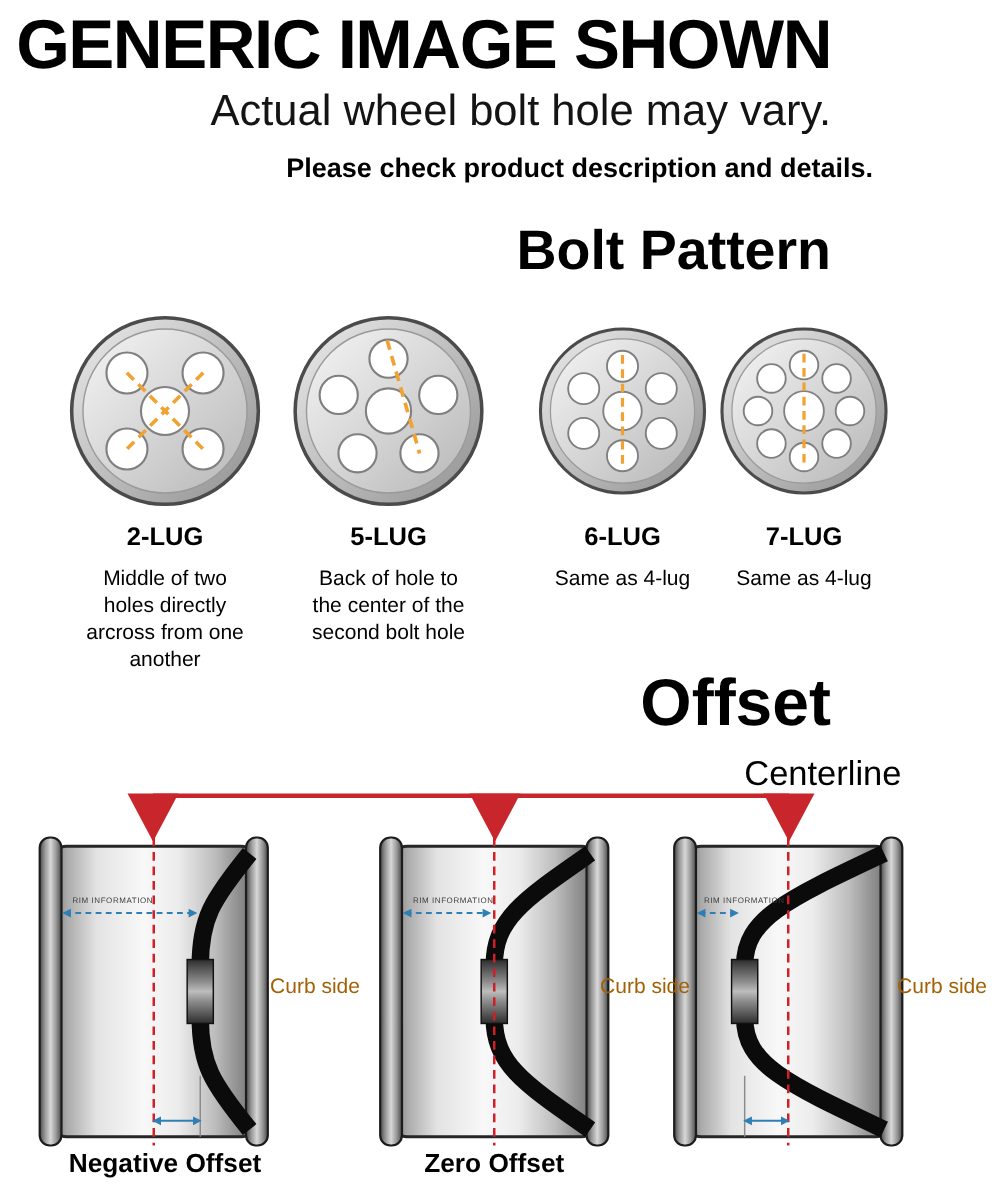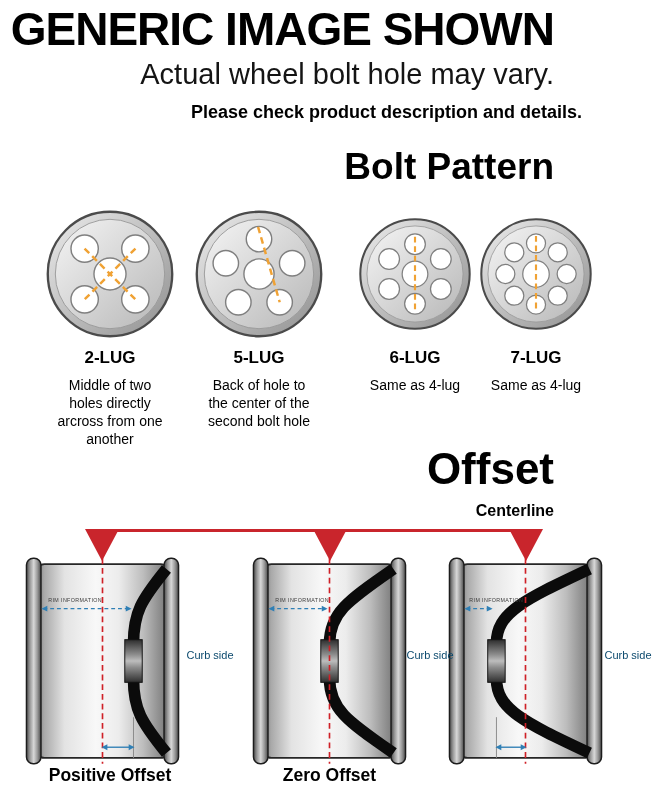--- a/index.html
+++ b/index.html
@@ -9,22 +9,22 @@
   .ctr{left:0;width:554px;text-align:right;}
   #title{top:2px;font-size:46px;font-weight:700;letter-spacing:-1px;}
   #subtitle{top:58px;font-size:29px;font-weight:400;color:#141414;}
   #note{top:102px;font-size:18px;font-weight:700;margin-left:28px;}
   #bolt-heading{top:146px;font-size:37px;font-weight:700;}
   .lug-item{position:absolute;top:204px;display:flex;flex-direction:column;align-items:center;}
   .lug-circle-wrap{height:140px;display:flex;align-items:center;justify-content:center;}
   .lug-label{font-size:17px;font-weight:700;margin-top:4px;}
   .lug-desc{font-size:14px;line-height:1.28;margin-top:9px;text-align:center;}
   #offset-heading{top:444px;font-size:44px;font-weight:700;}
-  #centerline-label{top:502px;font-size:16px;font-weight:700;}
-  .curb{position:absolute;top:649px;width:64px;text-align:center;font-size:11px;color:#0c4a6e;}
+  #centerline-label{top:502px;font-size:23px;font-weight:400;padding-left:47px;}
+  .curb{position:absolute;top:649px;width:64px;text-align:center;font-size:14px;color:#a16207;}
   .offset-label{position:absolute;top:765px;text-align:center;font-size:17.5px;font-weight:700;}
   .hole{fill:#ffffff;stroke:#7f7f7f;stroke-width:1.5;}
   .guide{stroke:#f0a234;stroke-width:2.6;stroke-dasharray:7 4.5;fill:none;}
   svg{display:block;}
 </style>
 </head>
 <body>
 
 <div id="page">
 
@@ -211,16 +211,16 @@
       <line x1="51" y1="197" x2="79" y2="197" stroke="#2f7fb5" stroke-width="1.4"></line>
       <polygon points="49,197 55,194 55,200" fill="#2f7fb5"></polygon>
       <polygon points="81,197 75,194 75,200" fill="#2f7fb5"></polygon>
     </g>
   </svg>
 
   <div class="curb" style="left:178px;">Curb side</div>
   <div class="curb" style="left:398px;">Curb side</div>
   <div class="curb" style="left:596px;">Curb side</div>
 
-  <div class="offset-label" style="left:20px;width:180px;">Positive Offset</div>
+  <div class="offset-label" style="left:20px;width:180px;">Negative Offset</div>
   <div class="offset-label" style="left:252px;width:155px;">Zero Offset</div>
 
 </div>
 
 </body></html>

